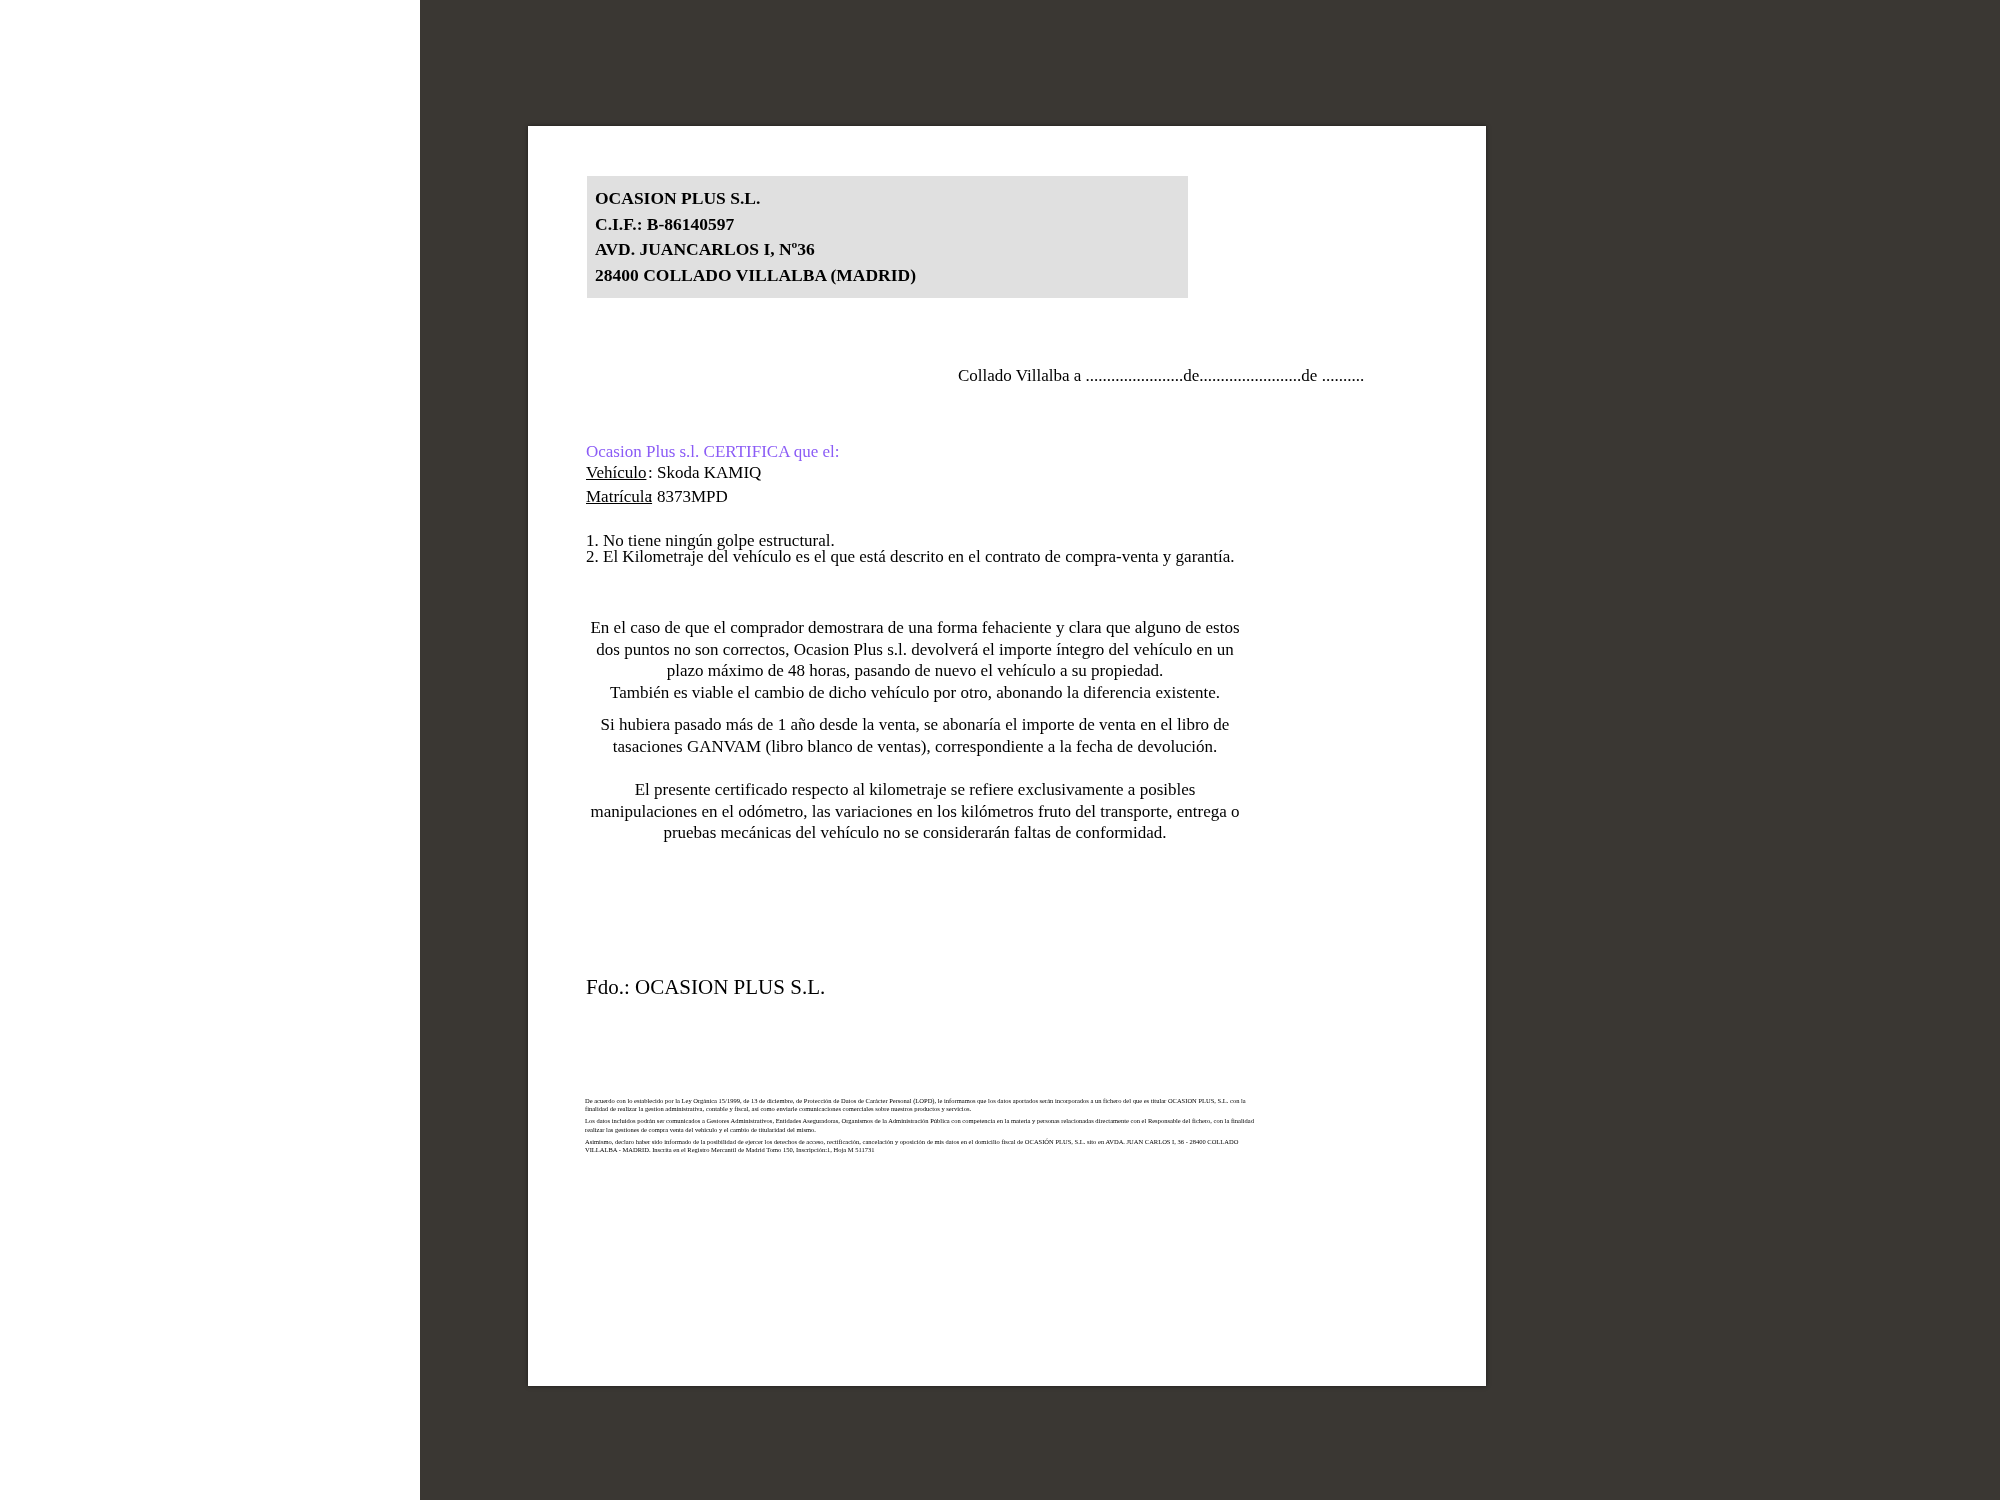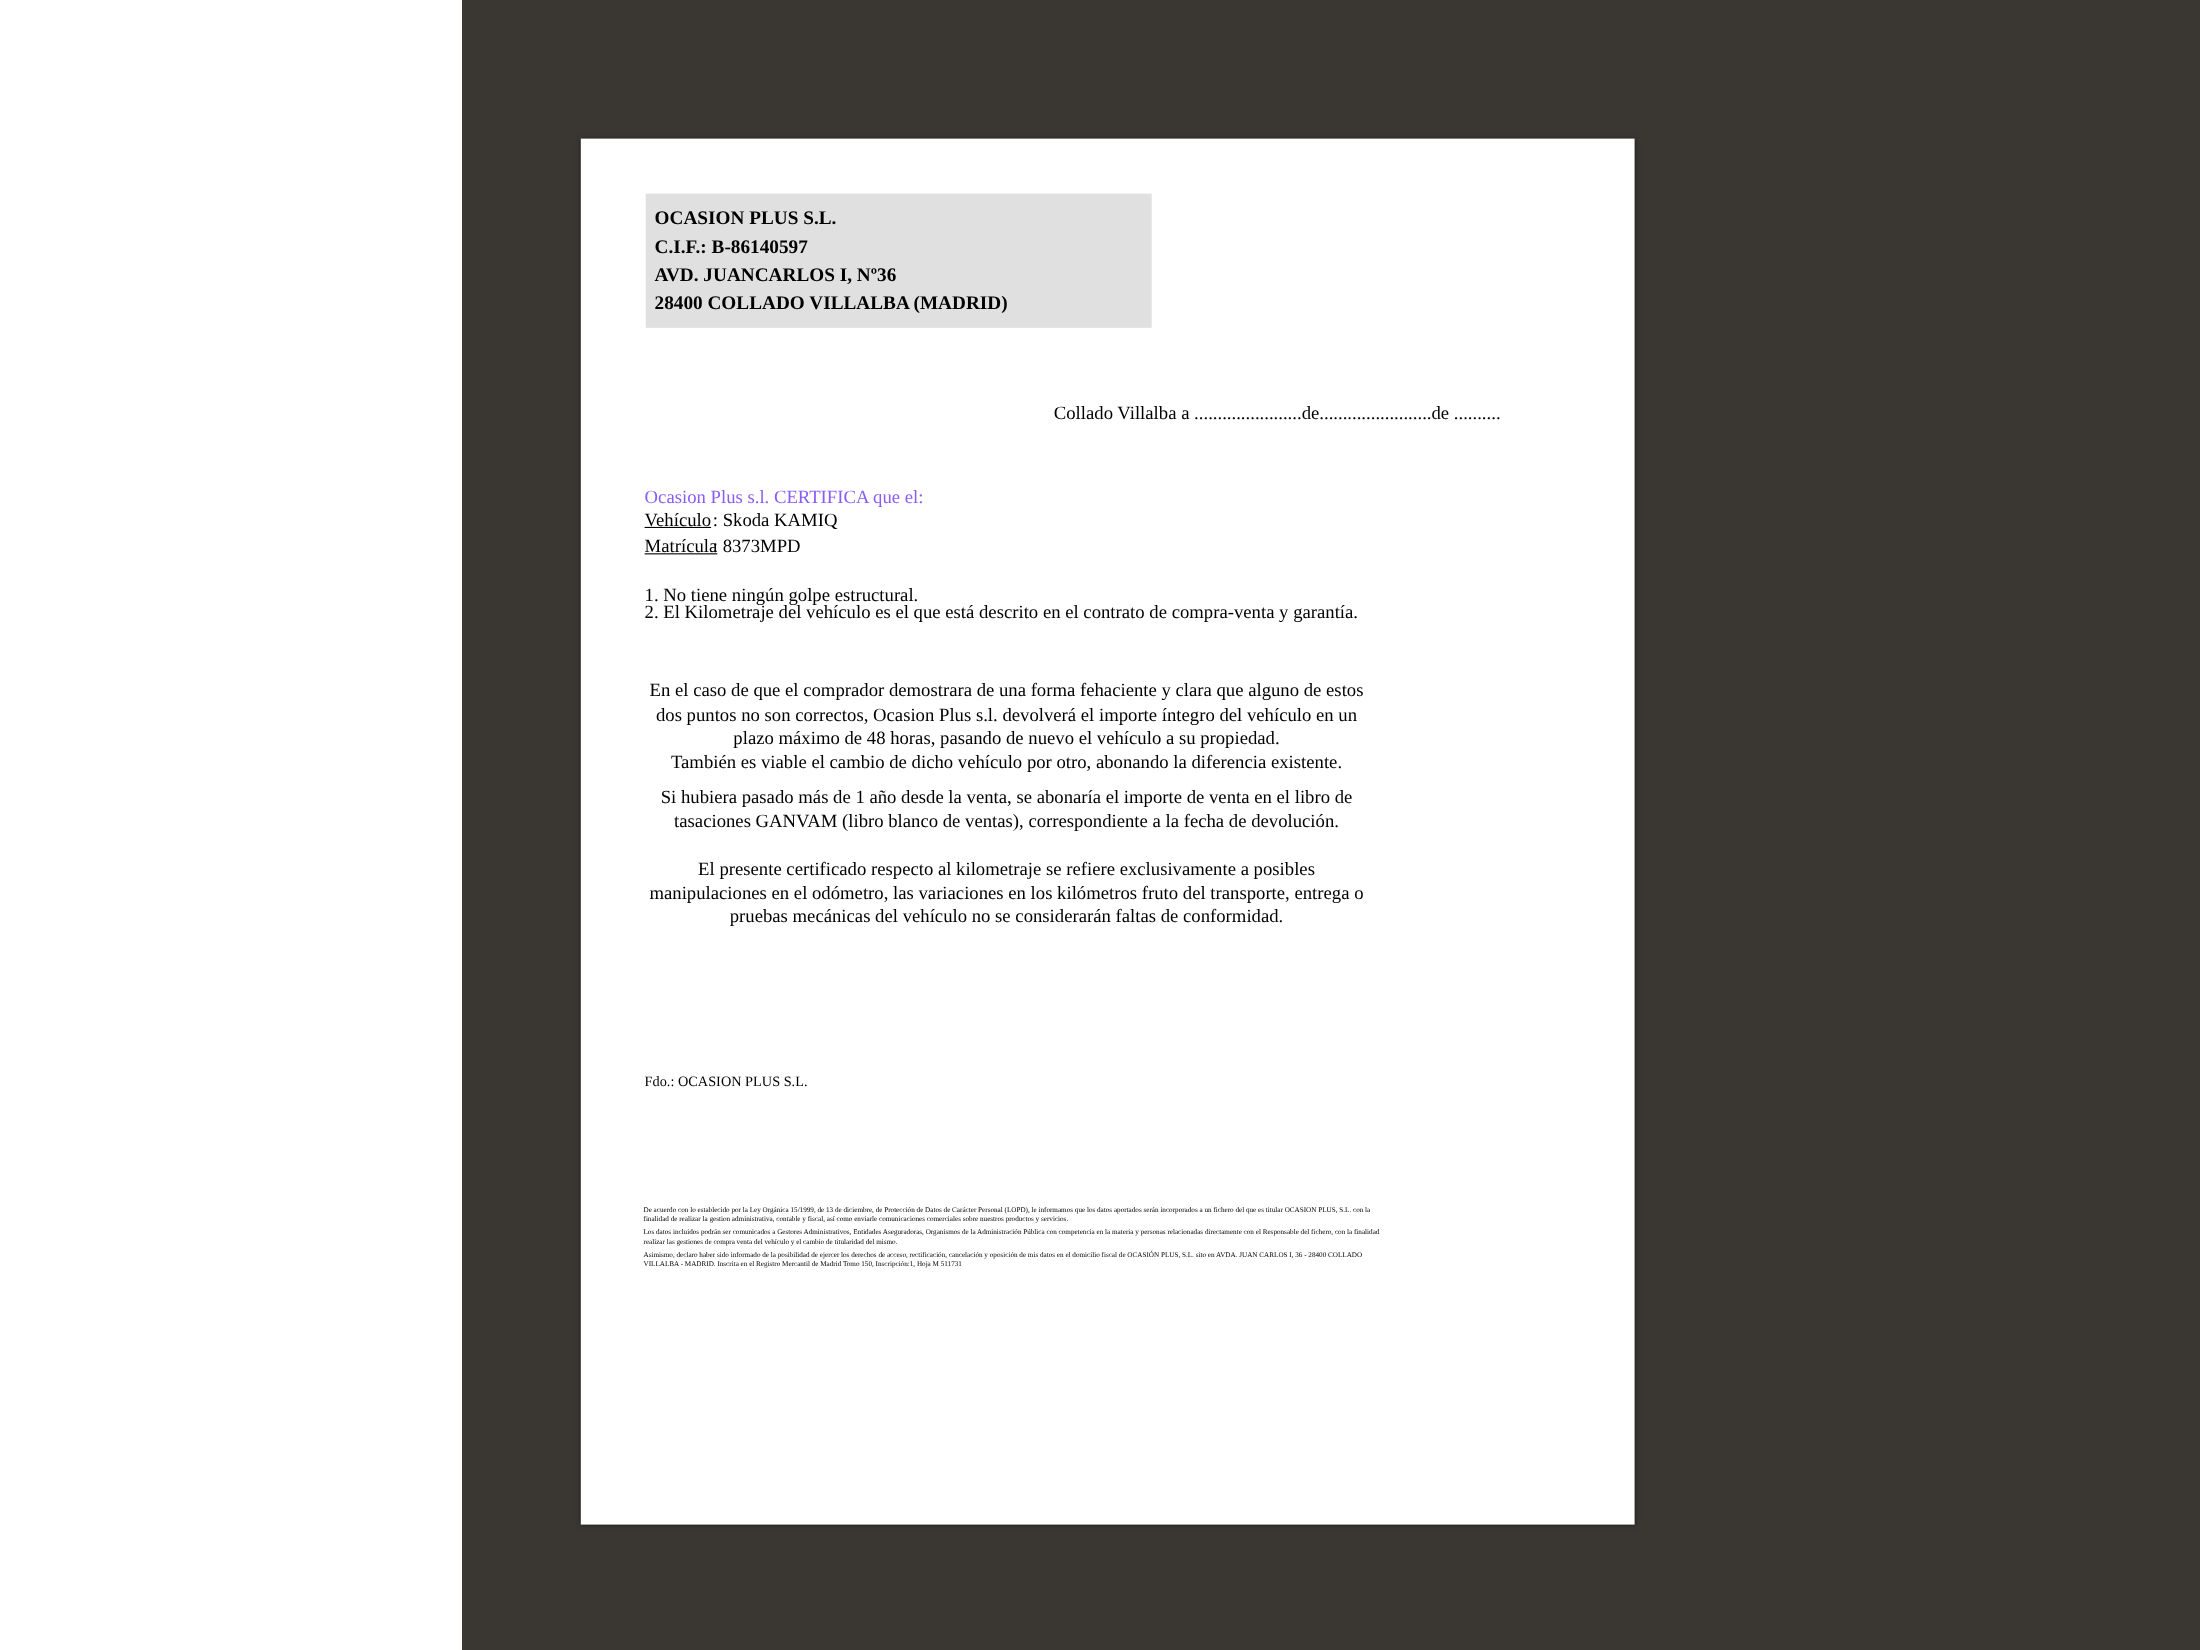--- a/index.html
+++ b/index.html
@@ -44,21 +44,21 @@
     top: 0;
     width: 958px;
     height: 1260px;
   }
 
   
   .addr-block {
     position: absolute;
     left: 59px;
     top: 50px;
-    width: 460px;
+    width: 601px;
     background: #e0e0e0;
     padding: 10px 0 10px 0;
   }
   .addr-line {
     font-weight: bold;
     font-size: 17.5px;
     line-height: 25.5px;
     color: #000000;
     padding-left: 8px;
     white-space: nowrap;
@@ -121,21 +121,21 @@
   }
   .para-1 { top: 491px; }
   .para-2 { top: 556px; }
   .para-3 { top: 588px; }
   .para-4 { top: 653px; }
 
   .signature {
     position: absolute;
     left: 58px;
     top: 849px;
-    font-size: 13px;
+    font-size: 21px;
     color: #000000;
     white-space: nowrap;
   }
 
   .legal {
     position: absolute;
     left: 57px;
     top: 971px;
     width: 670px;
     font-size: 6.5px;

